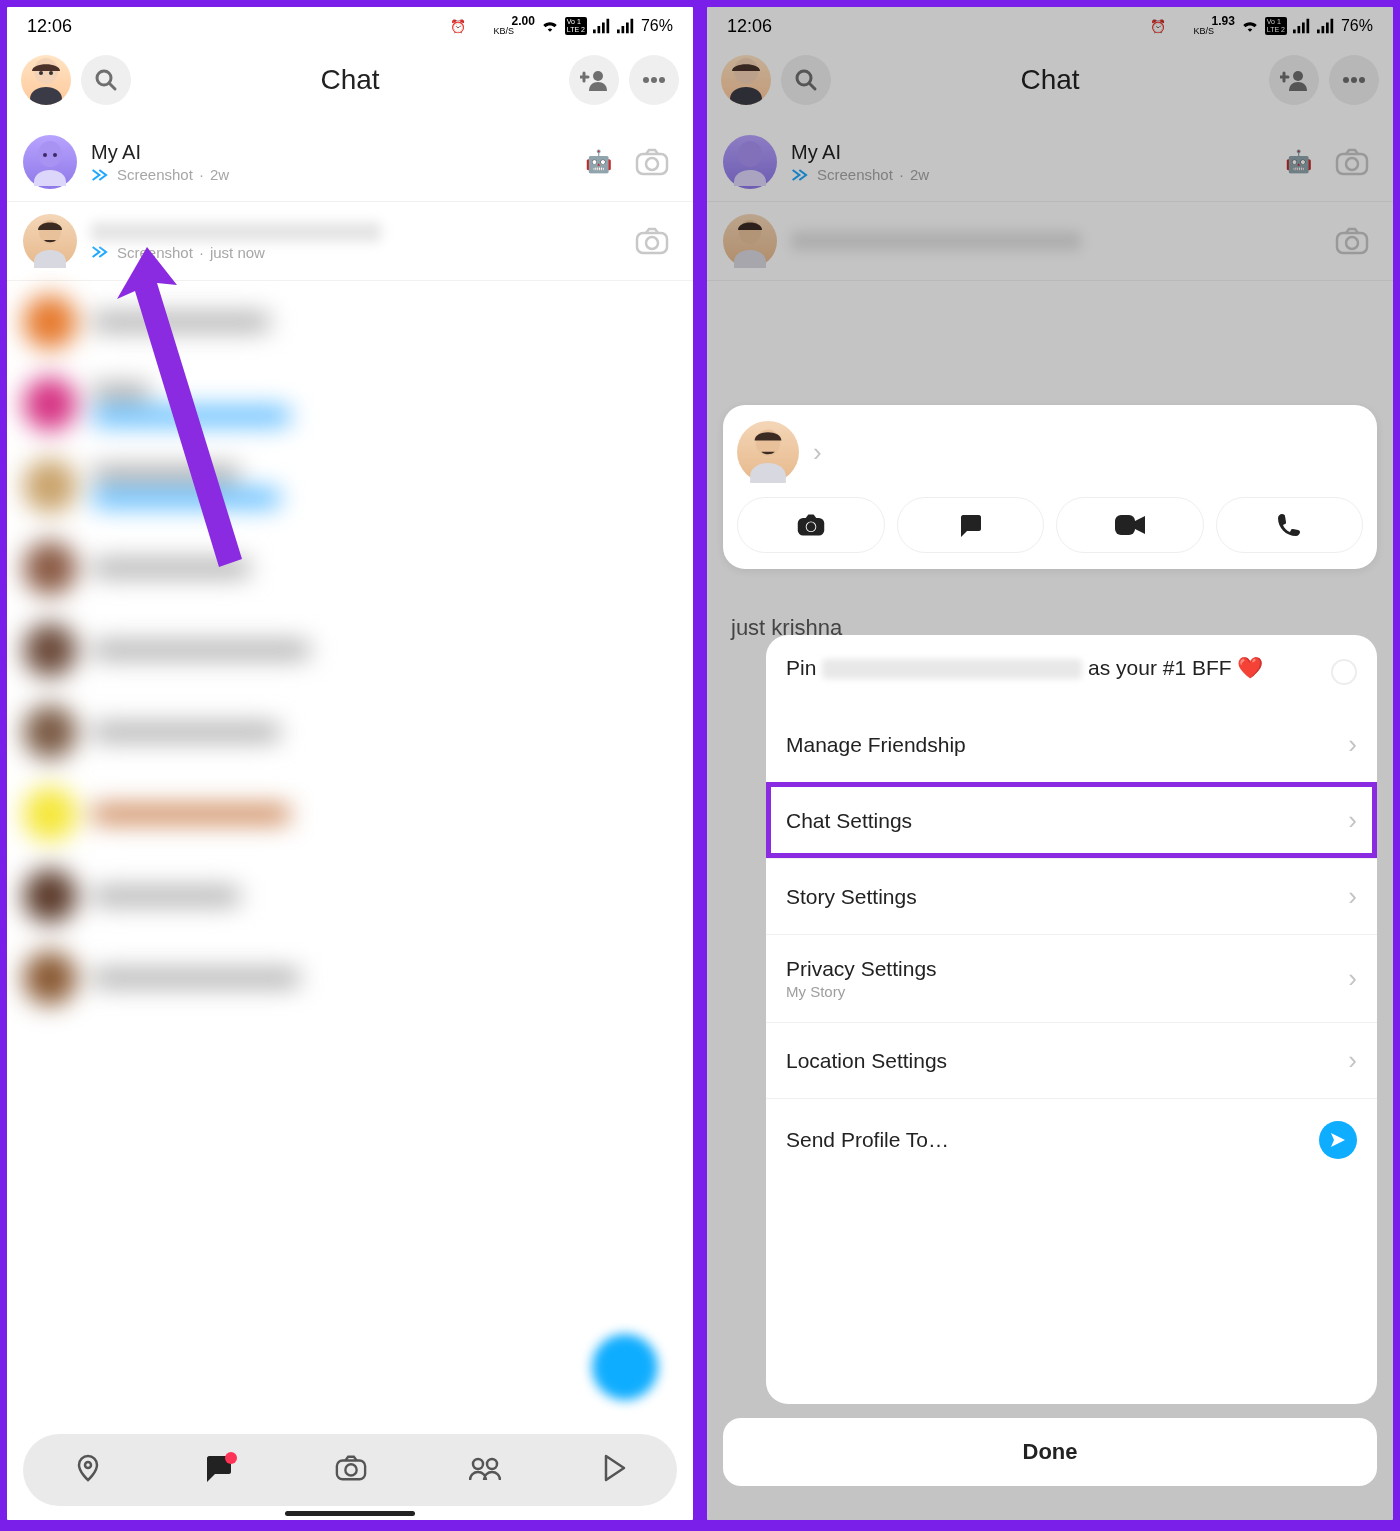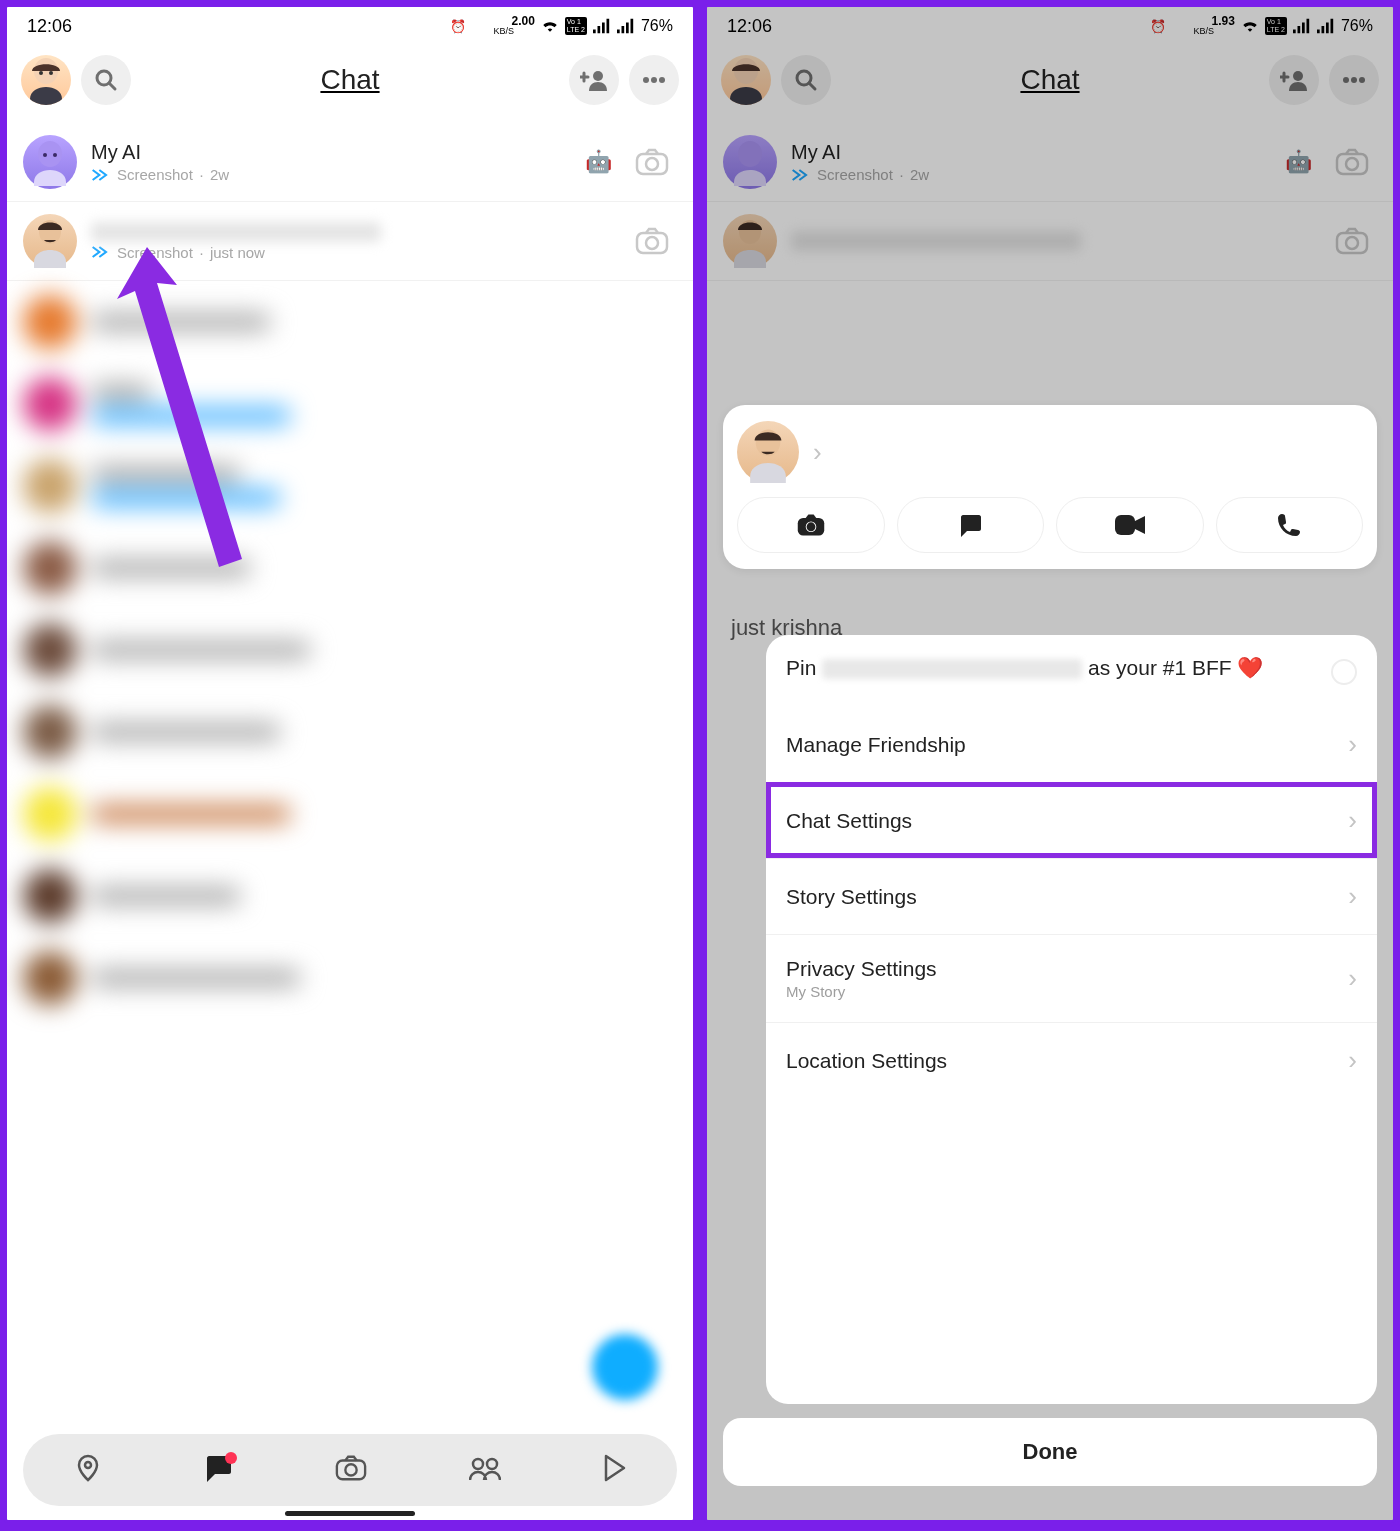--- a/index.html
+++ b/index.html
@@ -5,21 +5,21 @@
   * { box-sizing: border-box; margin: 0; padding: 0; font-family: -apple-system, BlinkMacSystemFont, 'Segoe UI', Helvetica, Arial, sans-serif; }
   body { background: #7a1fea; padding: 4px; display: flex; gap: 8px; }
   .phone { flex: 1; background: #fff; border: 3px solid #7a1fea; border-radius: 4px; position: relative; overflow: hidden; height: 1519px; }
   .statusbar { height: 38px; display:flex; align-items:center; justify-content:space-between; padding: 0 20px; font-size: 18px; font-weight: 500; }
   .statusbar .r { display:flex; align-items:center; gap: 6px; font-size:13px; }
   .sb-kbs { display:flex; flex-direction:column; align-items:center; line-height:10px; font-size:9px; }
   .sb-kbs .n { font-size:12px; font-weight:600;margin-left:39px; }
   .sb-badge { background:#000; color:#fff; font-size:7px; padding:1px 2px; border-radius:2px; line-height:8px; }
   .sb-badge div { }
   .signal { width:18px; height:16px; }
-  .header { display:flex; align-items:center; padding: 10px 14px 18px; gap:10px;text-decoration:underline; }
+  .header { display:flex; align-items:center; padding: 10px 14px 18px; gap:10px; }
   .circle-btn { width:50px; height:50px; border-radius:50%; background:#efefef; display:flex; align-items:center; justify-content:center; flex-shrink:0; }
   .avatar-btn { width:50px; height:50px; border-radius:50%; background:linear-gradient(180deg,#ffe4c4,#ffc89a); overflow:hidden; display:flex; align-items:flex-end; justify-content:center; flex-shrink:0; }
   .page-title { flex:1; text-align:center; font-size:28px; font-weight:500; color:#222; }
   .chat-row { display:flex; align-items:center; padding:12px 16px; border-bottom:1px solid #f1f1f1; gap:14px; }
   .chat-avatar { width:54px; height:54px; border-radius:50%; flex-shrink:0; }
   .chat-info { flex:1; min-width:0; }
   .chat-name { font-size:20px; color:#222; font-weight:400; }
   .chat-sub { display:flex; align-items:center; gap:6px; font-size:15px; color:#a6a6a6; margin-top:2px; }
   .shot-icon { width:20px; height:14px; }
   .cam-icon-btn { width:50px; height:50px; border-radius:50%; background:#fff; display:flex; align-items:center; justify-content:center; border:none; flex-shrink:0; }
@@ -445,16 +445,24 @@
       <div>
         <div>Privacy Settings</div>
         <div class="sub">My Story</div>
       </div>
       <span class="chevron">›</span>
     </div>
     <div class="opt">
       <span>Location Settings</span>
       <span class="chevron">›</span>
     </div>
+    <div class="opt">
+      <span>Send Profile To…</span>
+      <div class="send-circle">
+        <svg width="18" height="18" viewBox="0 0 18 18">
+            <path fill="#fff" d="M2 2l14 7-14 7 3-7z"></path>
+          </svg>
+      </div>
+    </div>
   </div>
 
   <div class="done-btn">Done</div>
 </div>
 
 </body></html>

